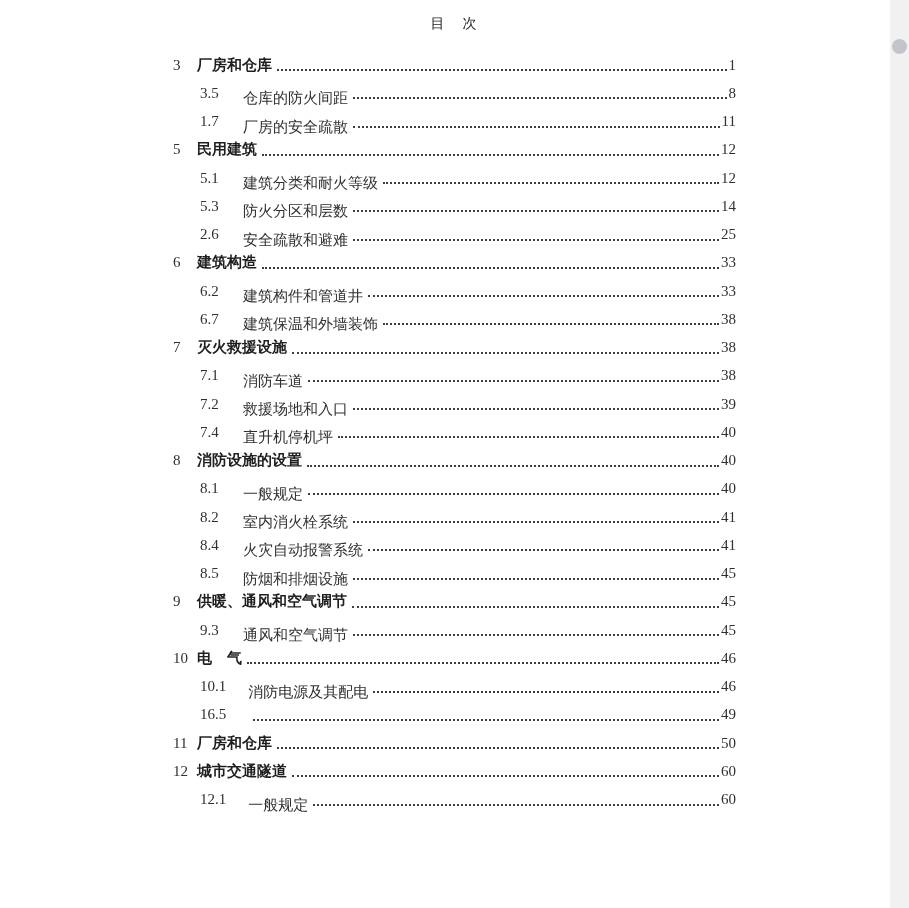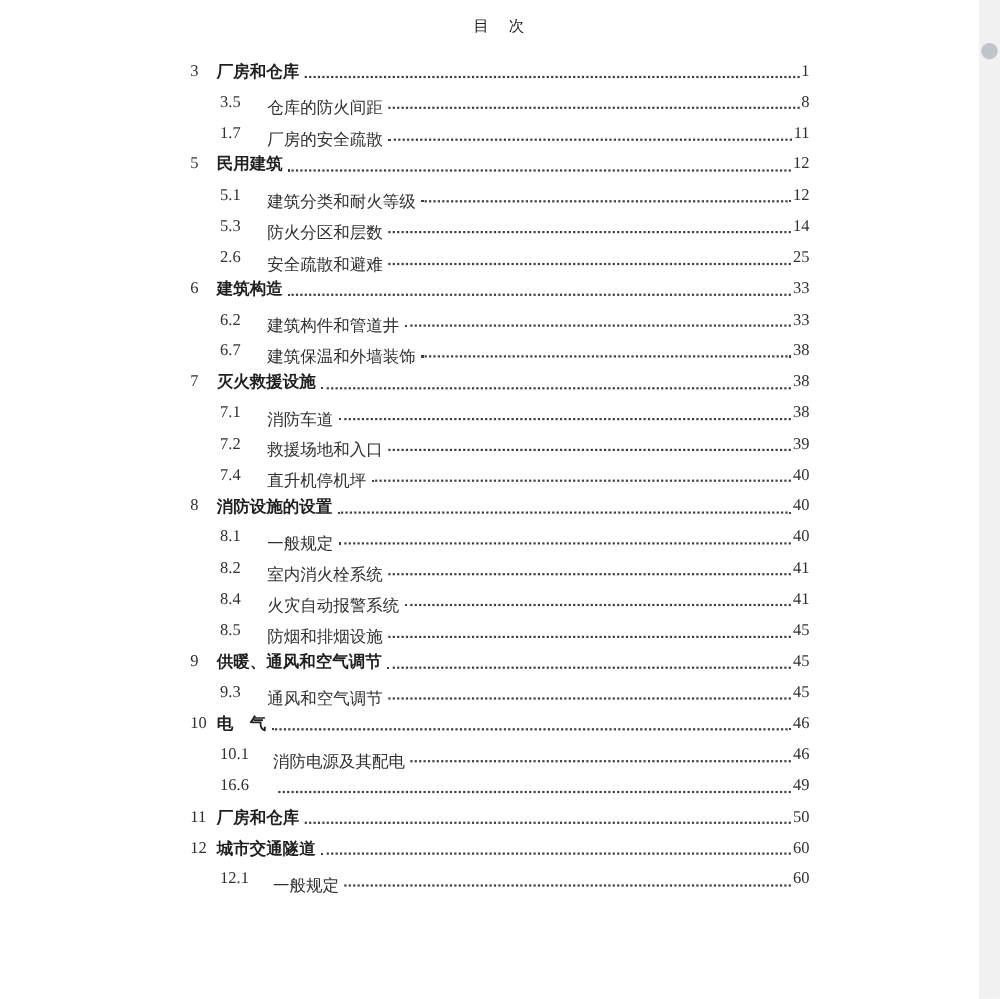--- a/index.html
+++ b/index.html
@@ -233,21 +233,21 @@
         <span class="dots"></span>
         <span class="pg">46</span>
       </div>
       <div class="row lvl2">
         <span class="num">10.1</span>
         <span class="label">消防电源及其配电</span>
         <span class="dots"></span>
         <span class="pg">46</span>
       </div>
       <div class="row lvl2">
-        <span class="num">16.6</span>
+        <span class="num">16.5</span>
         <span class="dots"></span>
         <span class="pg">49</span>
       </div>
       <div class="row lvl1">
         <span class="num">11</span>
         <span class="label">厂房和仓库</span>
         <span class="dots"></span>
         <span class="pg">50</span>
       </div>
       <div class="row lvl1">

